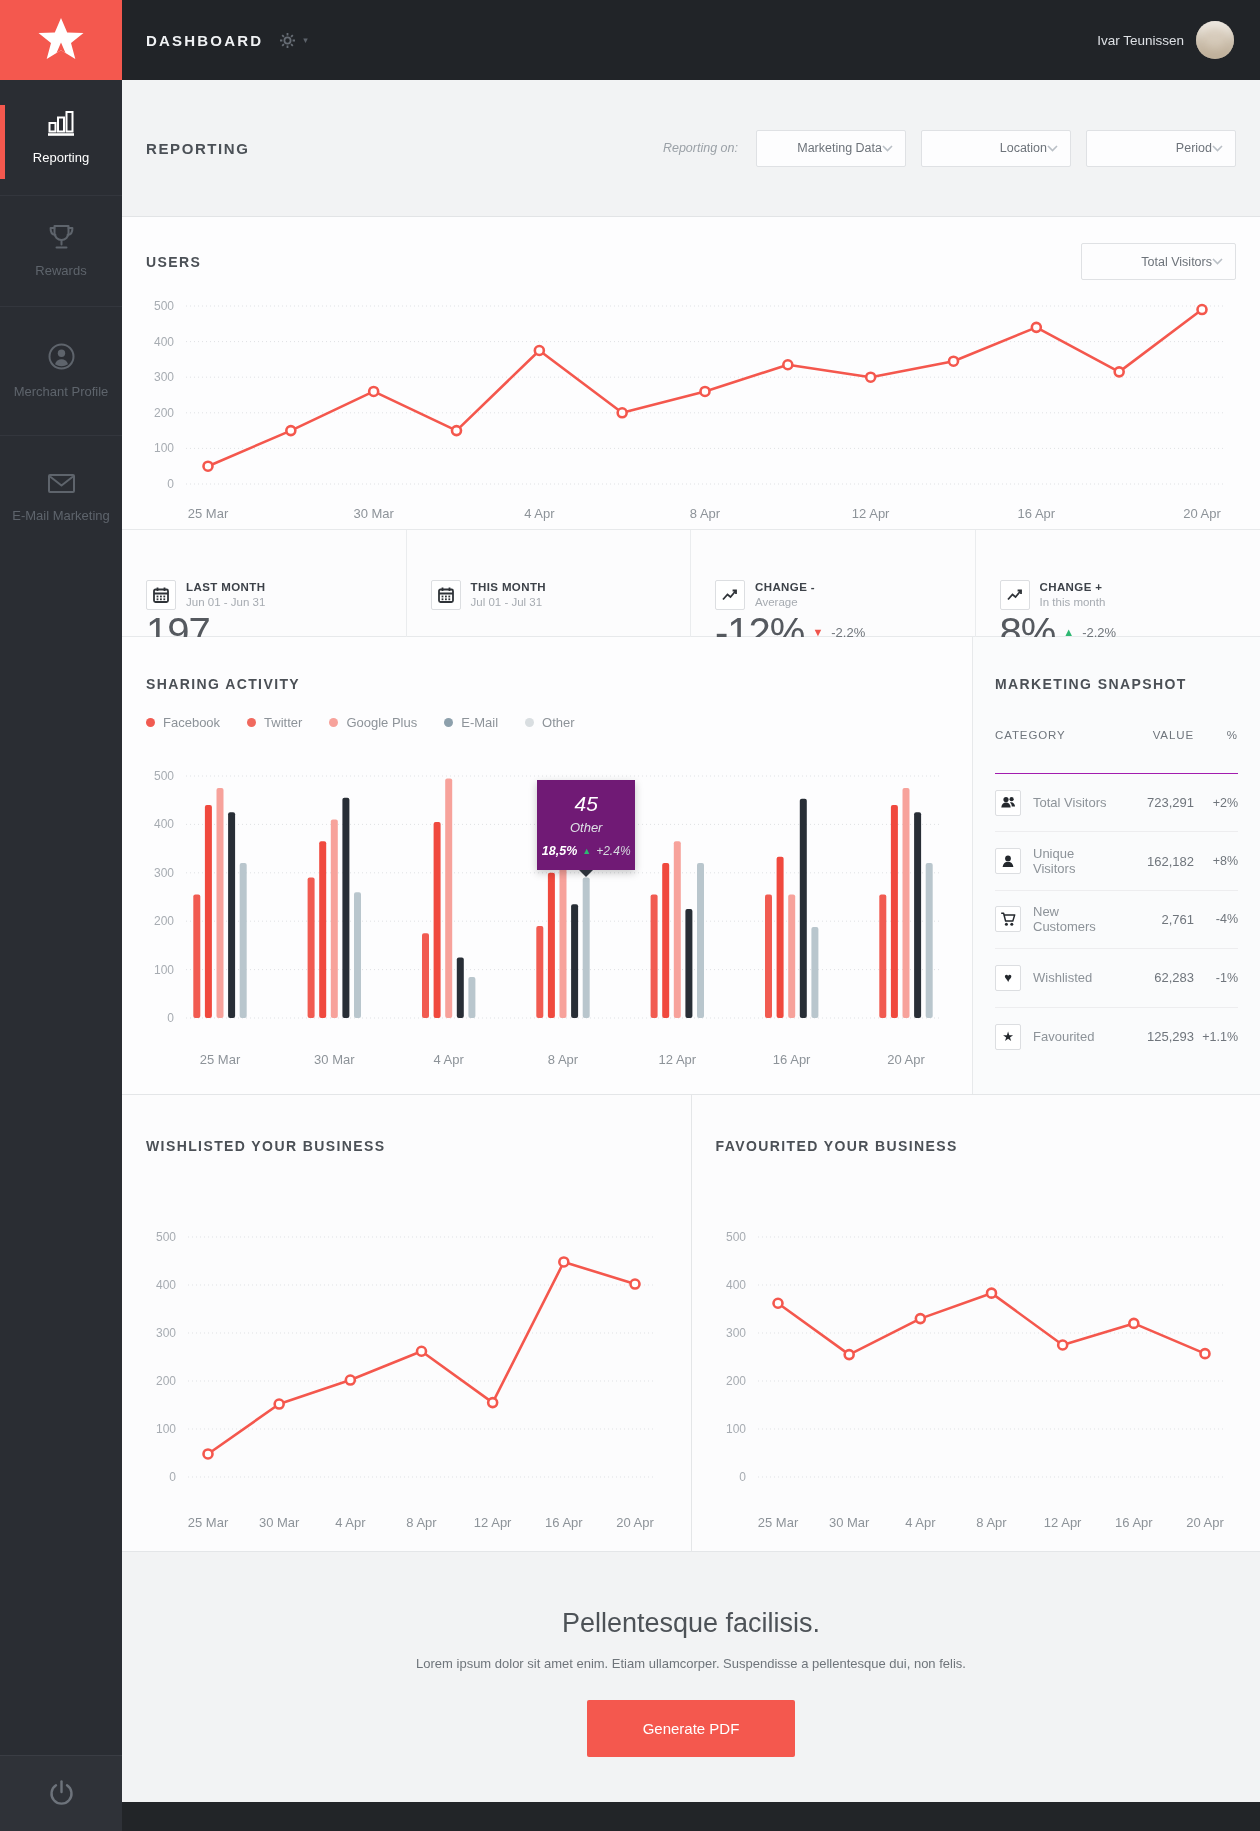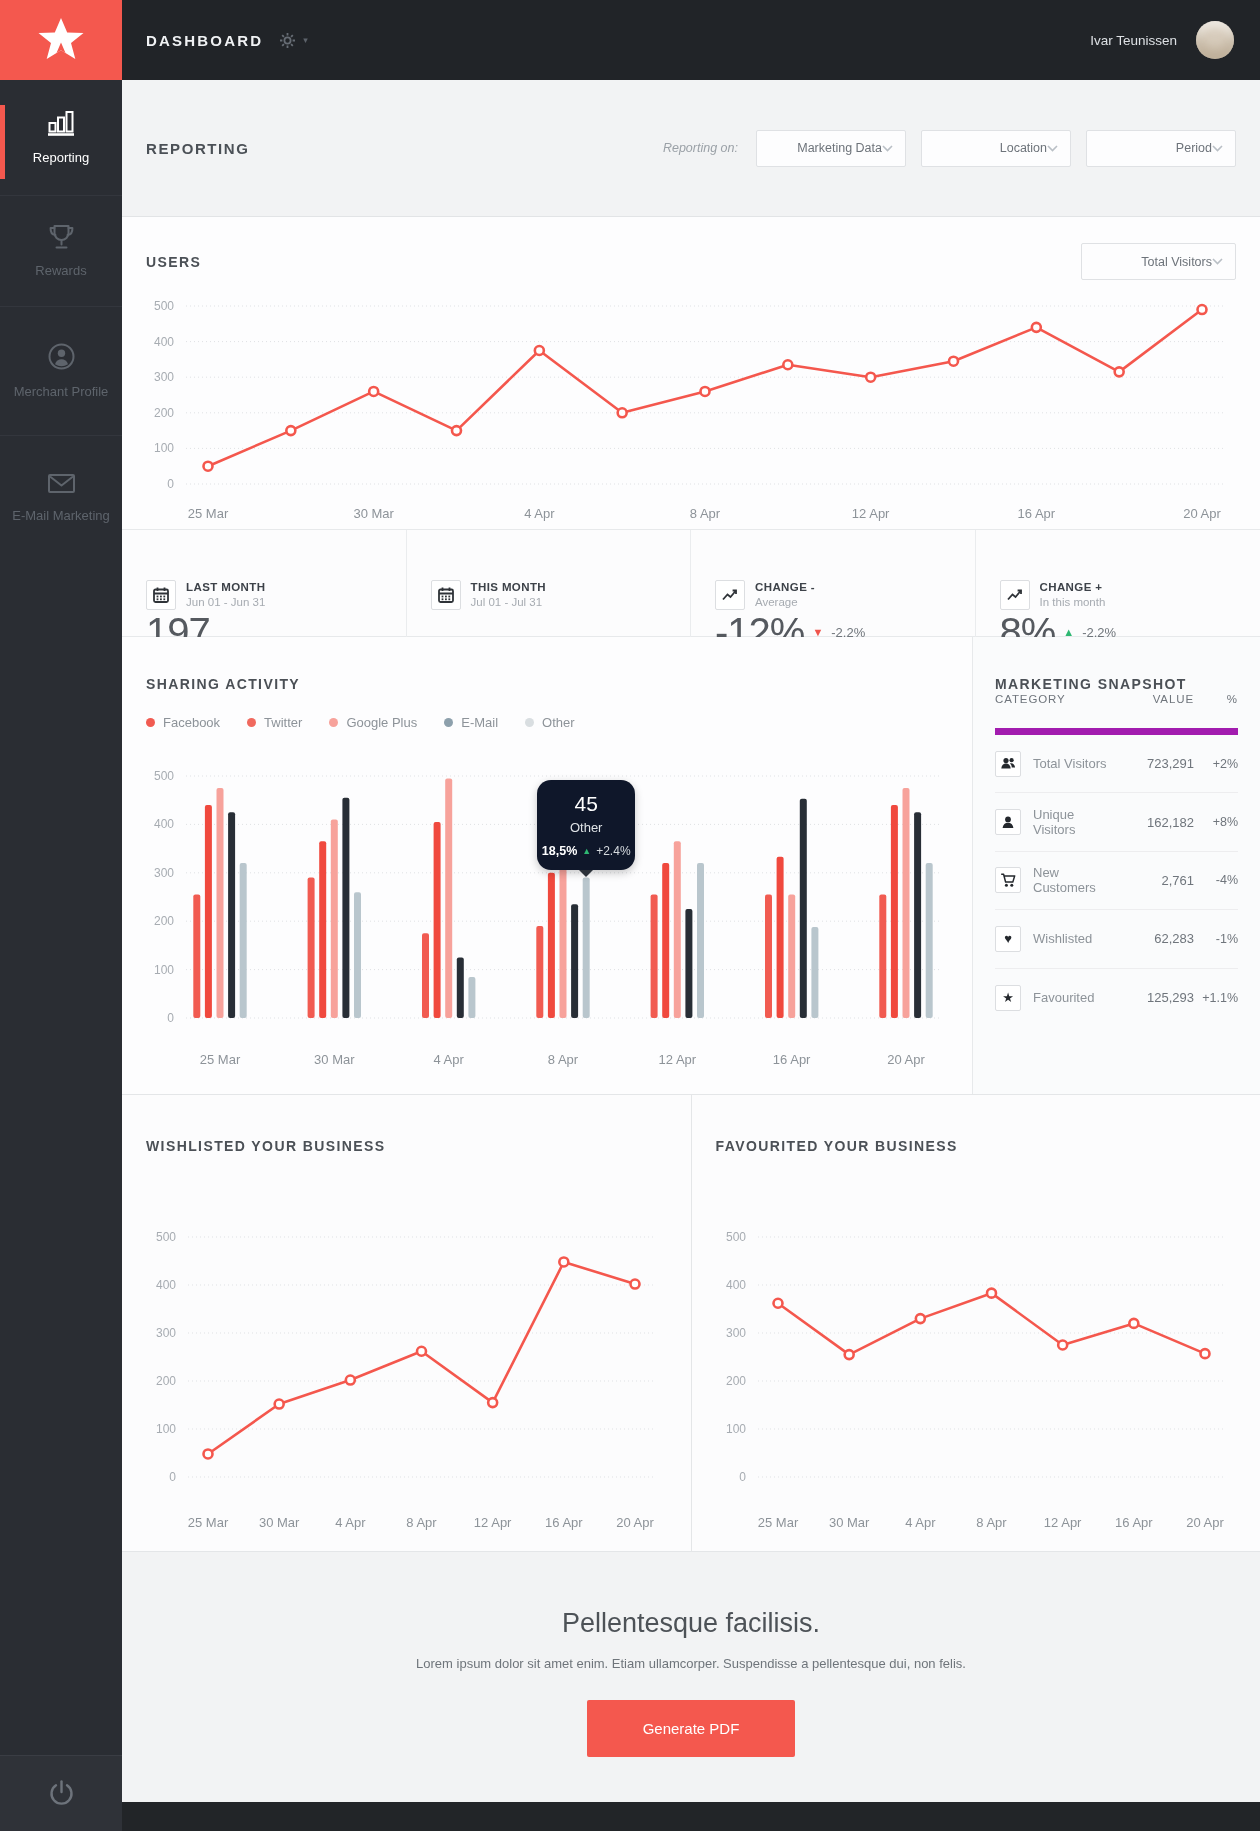--- a/index.html
+++ b/index.html
@@ -9,21 +9,21 @@
     background:#f2f3f4; color:#4b5056; overflow:hidden; position:relative;
   }
   svg { display:block; }
 
   
   .topbar { height:80px; background:#212428; display:flex; align-items:center; }
   .logo { width:122px; height:80px; background:#f4584e; display:flex; align-items:center; justify-content:center; flex:none; cursor:pointer; }
   .tb-title { margin-left:24px; color:#f0f2f4; font-size:15px; font-weight:bold; letter-spacing:2.2px; }
   .tb-gear { margin-left:16px; display:flex; align-items:center; gap:7px; cursor:pointer; }
   .caret { color:#5d636b; font-size:9px; }
-  .tb-right { margin-left:auto; display:flex; align-items:center; gap:19px; padding-right:26px; }
+  .tb-right { margin-left:auto; display:flex; align-items:center; gap:12px; padding-right:26px; }
   .tb-user { color:#dde0e4; font-size:13.5px; }
   .avatar { width:38px; height:38px; border-radius:50%; flex:none; cursor:pointer;
     background: radial-gradient(circle at 50% 30%, #e9dcc6 0%, #dcc6a6 38%, #d3ddе2 62%, #c2cdd3 100%);
     background-color:#d8cdbd;
     box-shadow: inset 0 -10px 12px rgba(160,140,110,.45), inset 0 6px 8px rgba(255,255,255,.6); }
 
   
   .layout { display:flex; }
   .sidebar { width:122px; flex:none; background:#2a2d33; height:1751px; display:flex; flex-direction:column; }
   .nav-item { position:relative; display:flex; flex-direction:column; align-items:center; justify-content:center;
@@ -68,35 +68,35 @@
   .delta { font-size:13px; color:#6f757b; }
 
   
   .sharing-row { display:flex; height:458px; background:#fdfdfe; border-bottom:1px solid #e4e6e8; }
   .sharing-card { flex:1; padding:38px 24px 0; min-width:0; }
   .legend { display:flex; gap:27px; align-items:center; margin-top:22px; }
   .legend-item { display:flex; align-items:center; gap:8px; font-size:13px; color:#8d9399; cursor:pointer; }
   .dot { width:9px; height:9px; border-radius:50%; background:#ccc; flex:none; }
   .chart-wrap { position:relative; margin-top:14px; }
 
-  .tooltip { position:absolute; width:98px; background:#0f172a; border-radius:14px; text-align:center;
-    padding:12px 0 12px; box-shadow:0 3px 8px rgba(0,0,0,.22); left:390px; top:48px; }
+  .tooltip { position:absolute; width:98px; background:#701a75; border-radius:0; text-align:center;
+    padding:12px 0 12px; box-shadow:0 3px 8px rgba(0,0,0,.22); left:390px; top:48px;font-style:italic; }
   .tooltip::after { content:""; position:absolute; top:100%; left:50%; transform:translateX(-50%);
     border:7px solid transparent; border-top-color:#2c323a; }
   .tt-value { font-size:21px; color:#fff; }
   .tt-label { font-size:13px; color:#dfe3e6; margin-top:4px; }
   .tt-stats { margin-top:9px; display:flex; align-items:center; justify-content:center; gap:5px; }
   .tt-pct { font-size:12.5px; font-weight:bold; color:#fff; }
   .tt-arrow { color:#2eb872; font-size:9px; }
   .tt-delta { font-size:12px; color:#d5dade; }
 
   
   .snapshot { width:288px; flex:none; background:#fafbfc; border-left:1px solid #e7e9eb; padding:38px 22px 0; }
-  .snap-header { display:grid; grid-template-columns:1fr 76px 44px; padding-bottom:23px;
-    border-bottom:7px solid #a21caf; font-size:11.5px; letter-spacing:.9px; color:#6f757c; }
+  .snap-header { display:grid; grid-template-columns:1fr 76px 44px; margin-top:36px; padding-bottom:32px;
+    border-bottom:1px solid #a21caf; font-size:11.5px; letter-spacing:.9px; color:#6f757c; }
   .snap-header .col-val { text-align:right; } .snap-header .col-pct { text-align:right; }
   .snap-row { display:grid; grid-template-columns:38px 1fr 76px 44px; align-items:center; height:58.4px;
     border-bottom:1px solid #ededef; font-size:13px; color:#8d9399; }
   .snap-row:last-child { border-bottom:none; }
   .snap-icon { width:26px; height:26px; border:1px solid #dcdee1; border-radius:2px; background:#fff;
     display:flex; align-items:center; justify-content:center; color:#24282d; font-size:13px; line-height:1; }
   .snap-val { text-align:right; color:#6f757c; }
   .snap-pct { text-align:right; color:#6f757c; font-size:12.5px; }
 
   

